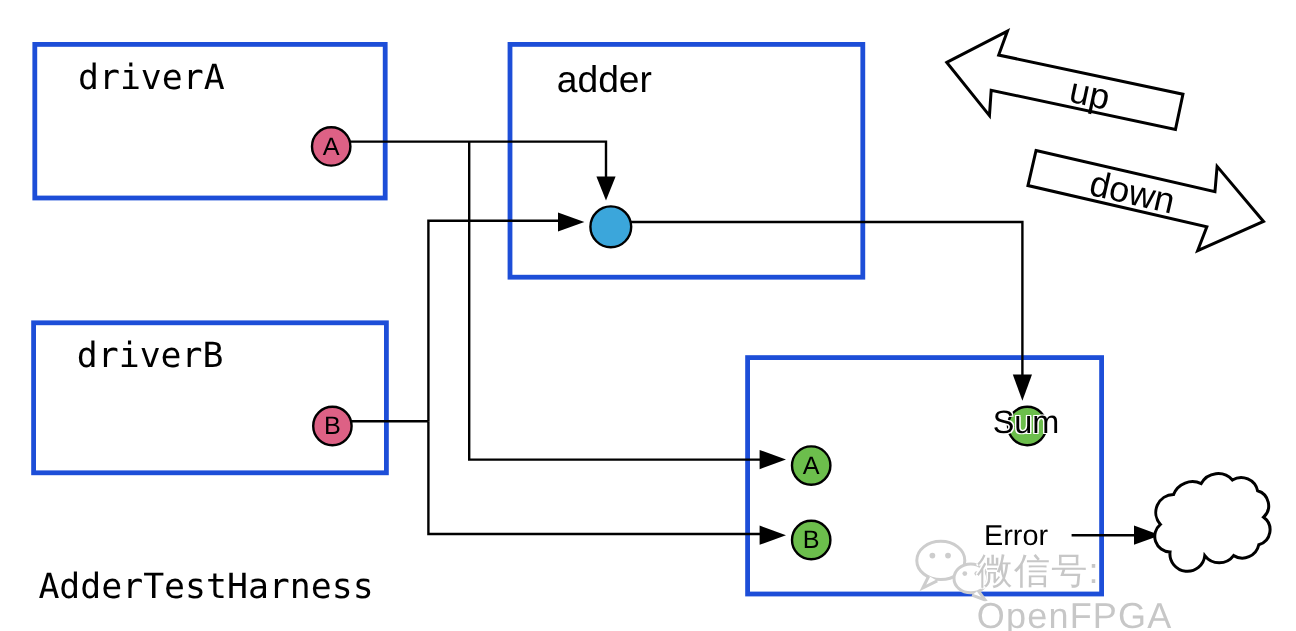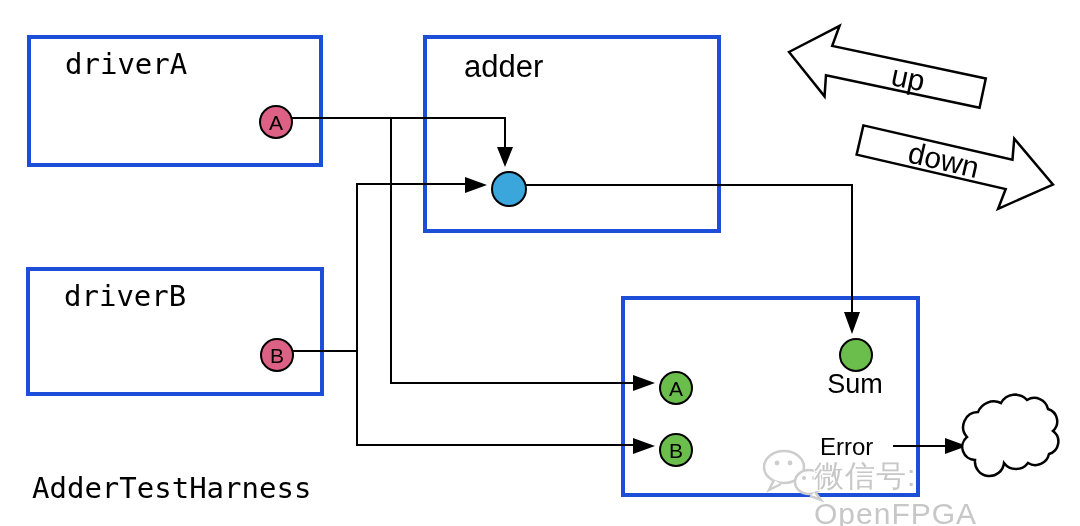--- a/index.html
+++ b/index.html
@@ -20,21 +20,20 @@
     font-size:21px;line-height:1;z-index:3;
   }
   .port.pink{background:#dd6185;}
   .port.blue{background:#3ba6db;width:36px;height:36px;}
   .port.green{background:#6cbe4c;}
   svg.overlay{position:absolute;left:0;top:0;z-index:2;}
   .float-label{position:absolute;z-index:4;white-space:nowrap;}
   .sum-label{
     left:820px;top:337px;width:70px;text-align:center;font-size:27px;
     text-shadow:-1px -1px 0 #fff,1px -1px 0 #fff,-1px 1px 0 #fff,1px 1px 0 #fff;
-    margin-top:32px;
   }
   .error-label{left:820px;top:433px;width:62px;text-align:left;font-size:24px;}
   .harness-title{
     position:absolute;left:32px;top:471px;z-index:4;
     font-family:"DejaVu Sans Mono","Liberation Mono",monospace;font-size:29px;
   }
   .watermark-text{
     position:absolute;left:814px;top:456px;z-index:5;
     font-size:30px;color:#c7c7c7;letter-spacing:1px;
     text-shadow:-1px -1px 0 #fff,1px -1px 0 #fff,-1px 1px 0 #fff,1px 1px 0 #fff;

